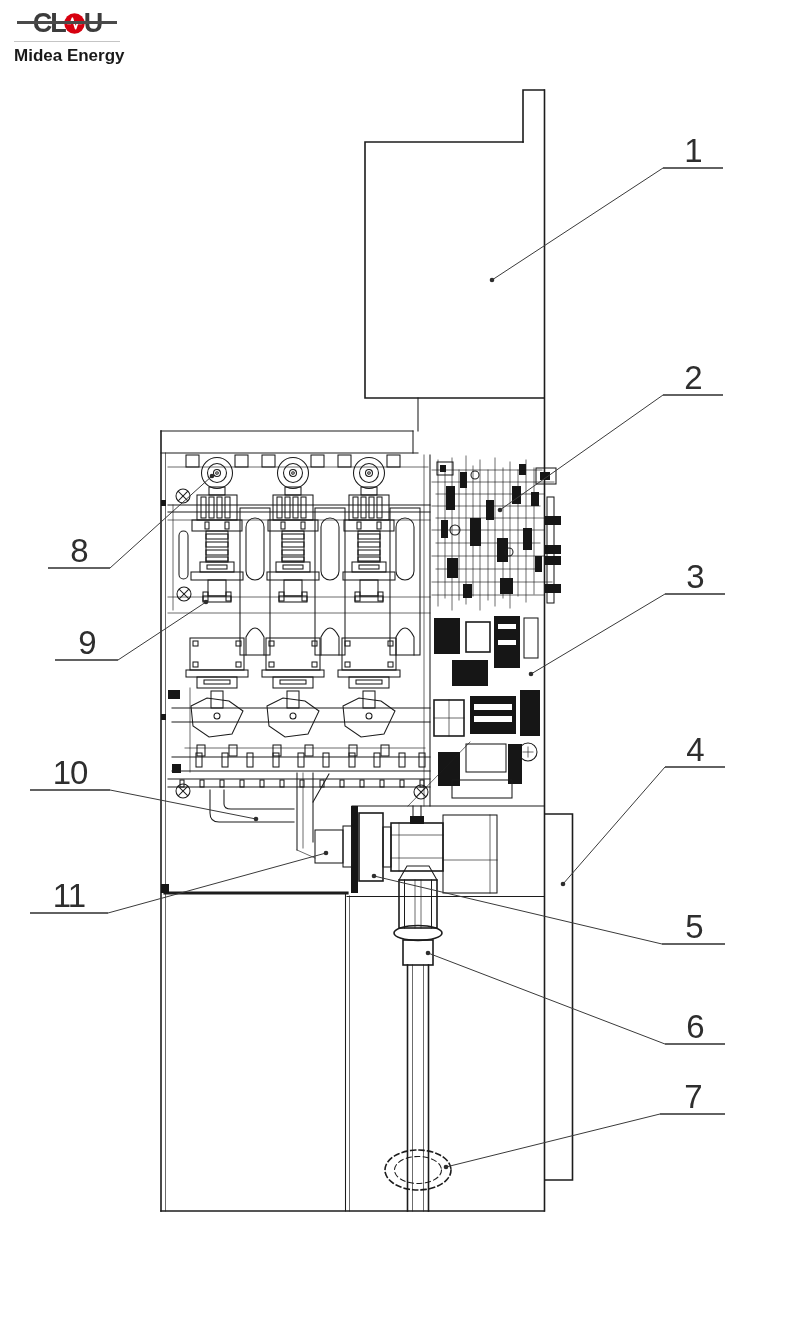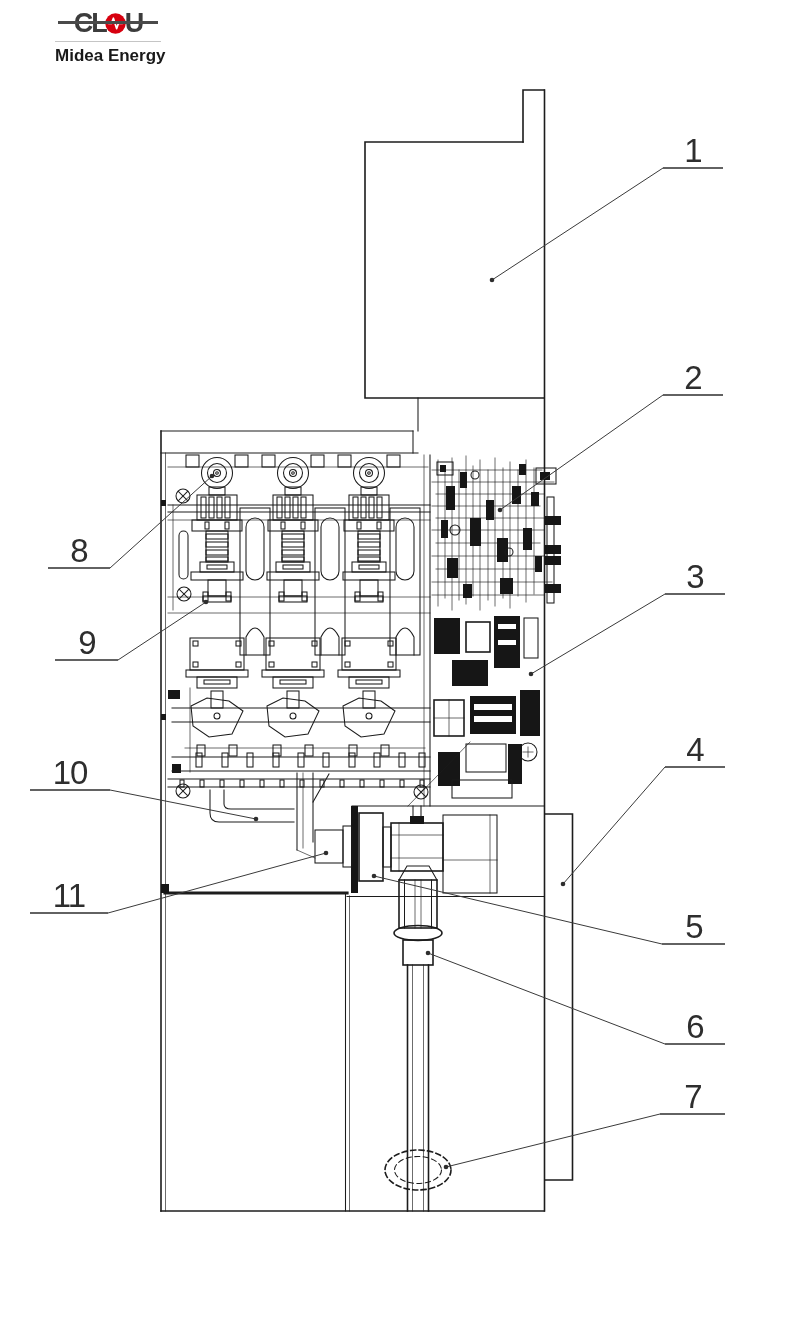--- a/index.html
+++ b/index.html
@@ -1,16 +1,16 @@
 <!DOCTYPE html>
 <html><head>
 <meta charset="utf-8">
 <style>
   html,body{margin:0;padding:0;width:800px;height:1332px;background:#ffffff;overflow:hidden;position:relative;font-family:"Liberation Sans",sans-serif;}
-  .brand{position:absolute;left:14px;top:8px;width:106px;margin-left:41px;}
+  .brand{position:absolute;left:14px;top:8px;width:106px;}
   .logo-row{position:relative;display:flex;align-items:center;justify-content:center;height:30px;}
   .logo-letters{font-size:27px;font-weight:700;color:#3c3c3c;letter-spacing:-2px;line-height:1;}
   .logo-pulse{width:21px;height:21px;display:block;margin:0 -1px;position:relative;z-index:1;}
   .logo-strike{position:absolute;left:3px;right:3px;top:13px;height:2.5px;background:#4a4a4a;z-index:2;}
   .logo-divider{height:1px;background:#c5c5c5;margin-top:3px;}
   .logo-company{font-size:17px;font-weight:600;color:#191919;margin-top:4px;letter-spacing:0;white-space:nowrap;}
   svg.drawing{position:absolute;left:0;top:0;width:800px;height:1332px;}
   #dwg *{stroke:#1c1c1c;stroke-width:1.05;fill:none;stroke-linecap:square;}
   #dwg .f{fill:#161616;stroke:none;}
   #dwg .wf{fill:#ffffff;stroke:none;}

